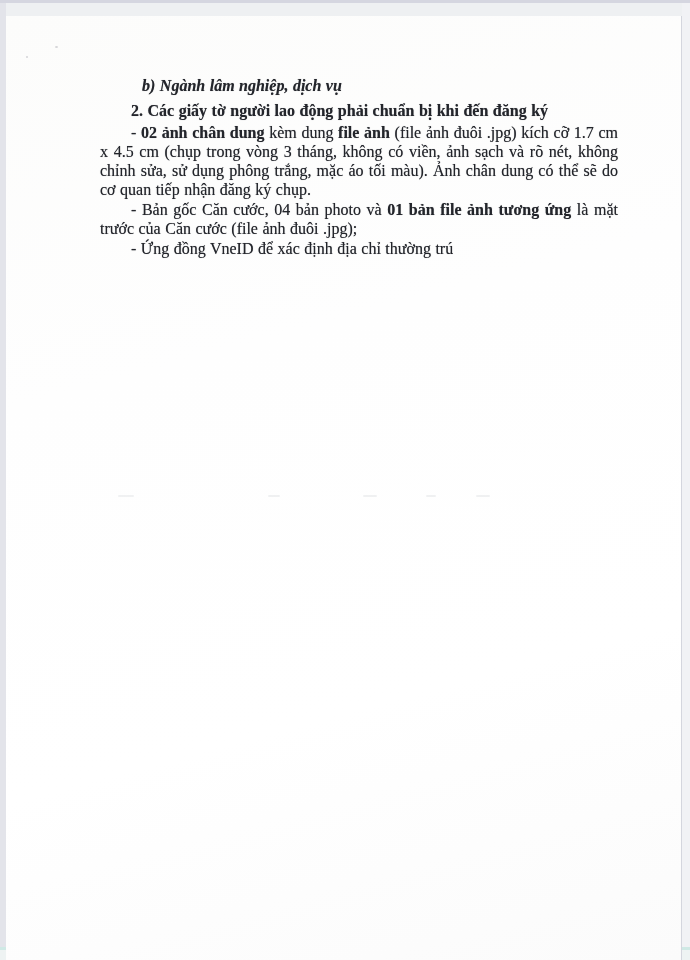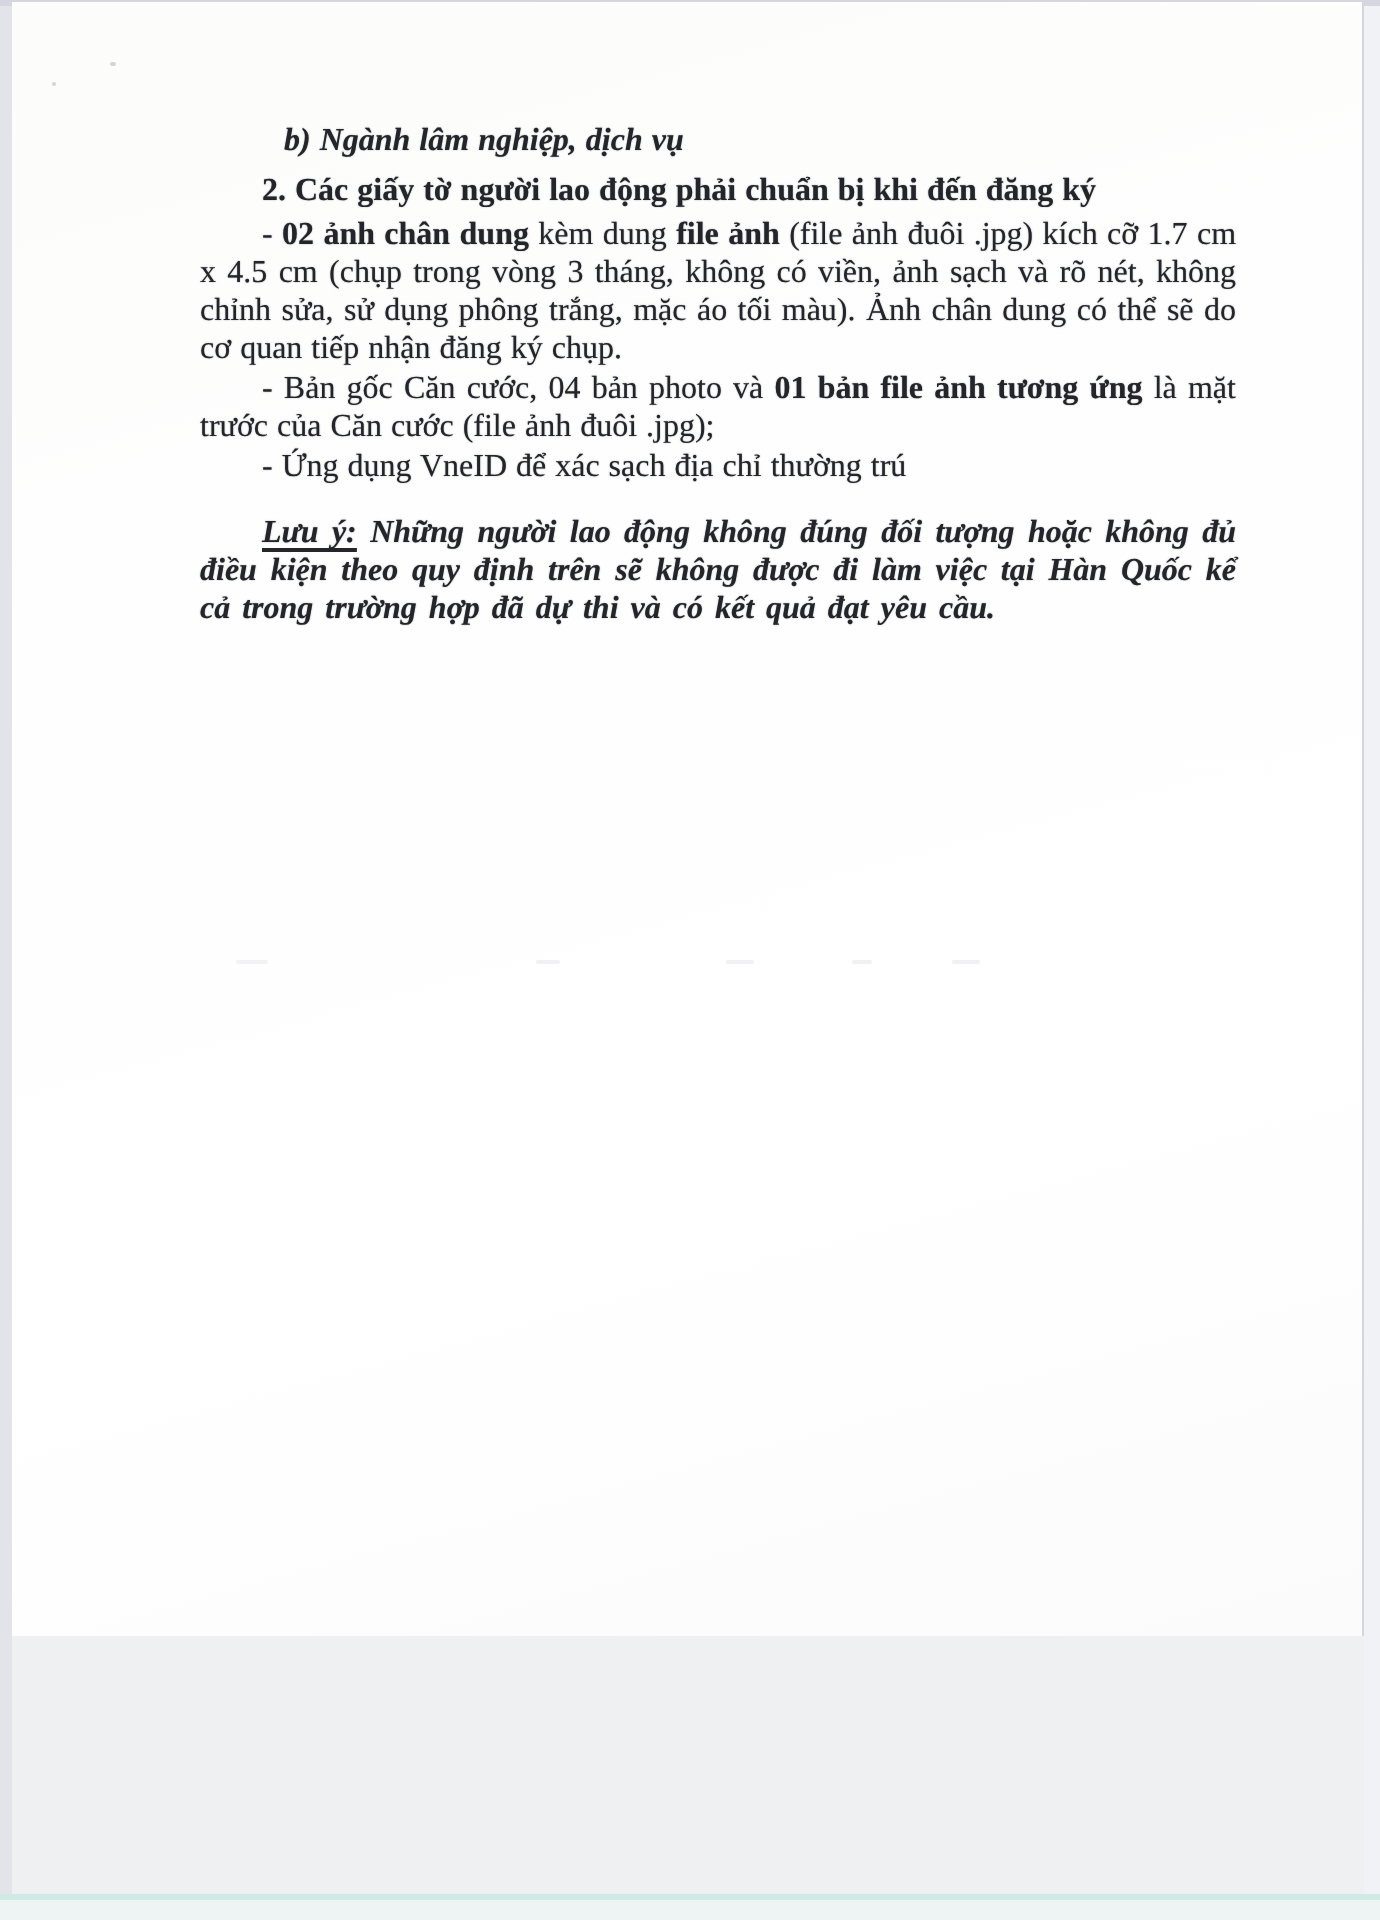--- a/index.html
+++ b/index.html
@@ -13,22 +13,22 @@
     font-family: "Liberation Serif", "DejaVu Serif", serif;
   }
   .bg-top    { position:absolute; left:0;   top:0;   width:690px; height:3px;   background:#d5d6e0; }
   .bg-left   { position:absolute; left:0;   top:3px; width:6px;   height:944px; background:#e3e4ea; }
   .bg-right  { position:absolute; left:682px;top:3px;width:8px;   height:944px; background:#f1f2f5; }
   .bg-bottom-line { position:absolute; left:0; top:947px; width:690px; height:3px; background:#cfe9e5; }
   .bg-bottom { position:absolute; left:0; top:950px; width:690px; height:10px; background:#eef3f3; }
 
   .paper {
     position: absolute;
-    left: 6px; top: 1px;
-    width: 676px; height: 817px;
+    left: 6px; top: 16px;
+    width: 676px; height: 944px;
     background: linear-gradient(165deg, #fcfcfb 0%, #fefefe 35%, #ffffff 70%, #fbfbfb 100%);
     border-right: 1px solid #d4d6de;
   }
 
   .speck { position:absolute; background:#b4b4bc; border-radius:50%; opacity:.55; }
   .speck.s1 { left:49px; top:30px; width:3px; height:2px; }
   .speck.s2 { left:20px; top:40px; width:2px; height:2px; }
 
   .bleed { position:absolute; top:478px; left:0; width:676px; height:3px; opacity:.14; }
   .bleed span { position:absolute; top:1px; height:2px; background:#9aa0a8; border-radius:1px; }
@@ -85,18 +85,17 @@
     <div class="content">
       <p class="h-b">b) Ngành lâm nghiệp, dịch vụ</p>
 
 
       <p class="h2">2. Các giấy tờ người lao động phải chuẩn bị khi đến đăng ký</p>
 
       <p class="p2"><span>- </span><b>02 ảnh chân dung</b><span> kèm dung </span><b>file ảnh</b><span> (file ảnh đuôi .jpg) kích cỡ 1.7 cm x 4.5 cm (chụp trong vòng 3 tháng, không có viền, ảnh sạch và rõ nét, không chỉnh sửa, sử dụng phông trắng, mặc áo tối màu). Ảnh chân dung có thể sẽ do cơ quan tiếp nhận đăng ký chụp.</span></p>
 
       <p class="p3"><span>- Bản gốc Căn cước, 04 bản photo và </span><b>01 bản file ảnh tương ứng</b><span> là mặt trước của Căn cước (file ảnh đuôi .jpg);</span></p>
 
-      <p class="p4">- Ứng dụng VneID để xác sạch địa chỉ thường trú</p>
+      <p class="p4">- Ứng đồng VneID để xác định địa chỉ thường trú</p>
 
-      <p class="note"><span class="label">Lưu ý:</span><span> Những người lao động không đúng đối tượng hoặc không đủ điều kiện theo quy định trên sẽ không được đi làm việc tại Hàn Quốc kể cả trong trường hợp đã dự thi và có kết quả đạt yêu cầu.</span></p>
     </div>
   </div>
 </div>
 
 </body></html>

